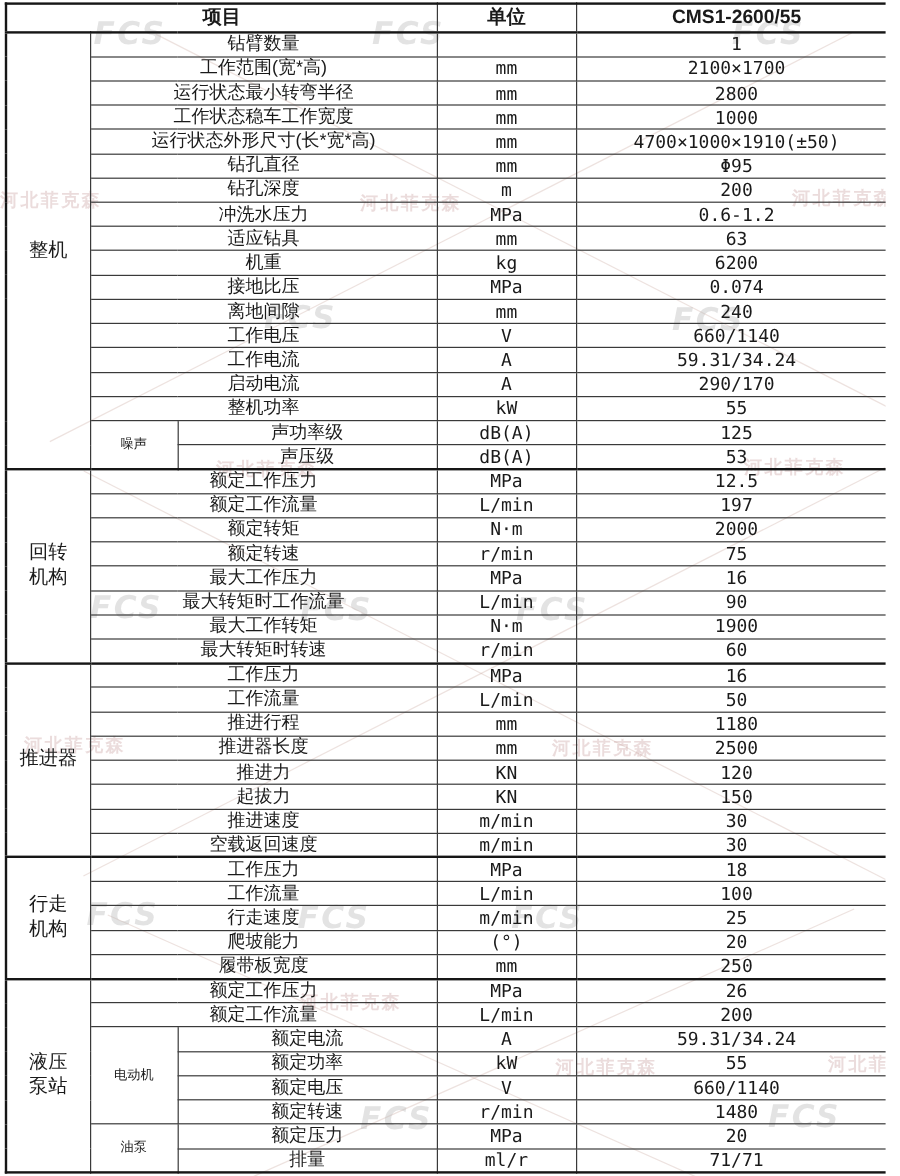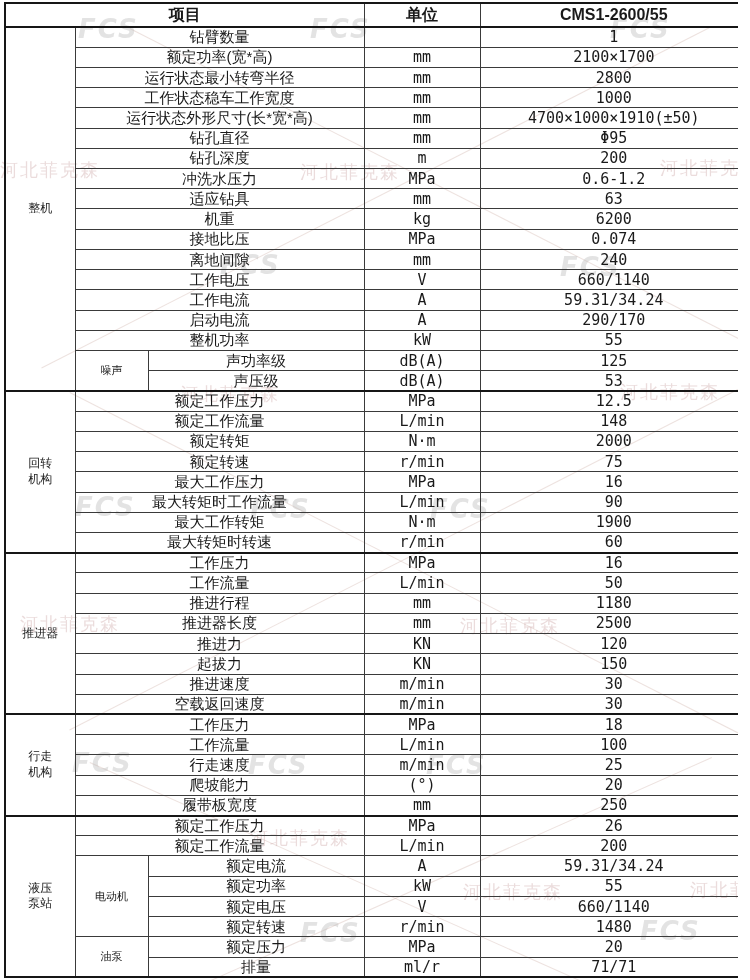--- a/index.html
+++ b/index.html
@@ -10,21 +10,21 @@
     color:#1a1a1a;
   }
   
   .wm-layer { position:absolute; inset:0; z-index:0; pointer-events:none; }
   .wm { position:absolute; white-space:nowrap; user-select:none; }
   .wm-logo {
     font-family:"DejaVu Sans", sans-serif; font-weight:bold; font-style:italic;
     font-size:26px; letter-spacing:2px; color:rgba(185,185,185,0.40);
   }
   .wm-cn {
-    font-size:18px; letter-spacing:2px; color:rgba(205,168,168,0.40);
+    font-size:15px; letter-spacing:2px; color:rgba(205,168,168,0.40);font-weight:bold;
   }
   .diag {
     position:absolute; height:0; border-top:1.5px solid rgba(195,160,150,0.30);
     transform-origin:0 0;
   }
   
   table.spec {
     position:absolute; left:4px; top:2px; z-index:1;
     width:743px; height:976px;
     border-collapse:collapse; table-layout:fixed;
@@ -39,21 +39,21 @@
   .spec { border:2px solid #161616; }
   .spec thead tr { height:24px; }
   .spec tbody tr { height:20.23px; }
   .spec thead th {
     font-weight:bold; font-size:16px;
     border-bottom:2px solid #161616;
   }
   th.model-h { font-family:Liberation Sans, sans-serif; font-size:17px;margin-top:15px; }
   tr.group-start td { border-top:2px solid #161616; }
   td.group-label {
-    font-size:12px; white-space:pre-line; line-height:1.3;
+    font-size:16px; white-space:pre-line; line-height:1.3;
   }
   td.sub-label { font-size:11px; }
   td.item { white-space:nowrap; }
   td.unit, td.value {
     font-family:"DejaVu Sans Mono", monospace; font-size:15px; white-space:nowrap;
   }
 </style>
 </head>
 <body>
 
@@ -108,21 +108,21 @@
       </tr>
     </thead>
     <tbody id="spec-body">
         <tr class="group-start">
           <td class="group-label" rowspan="18">整机</td>
           <td class="item" colspan="2">钻臂数量</td>
           <td class="unit"></td>
           <td class="value">1</td>
         </tr>
         <tr>
-          <td class="item" colspan="2">额定功率(宽*高)</td>
+          <td class="item" colspan="2">工作范围(宽*高)</td>
           <td class="unit">mm</td>
           <td class="value">2100×1700</td>
         </tr>
         <tr>
           <td class="item" colspan="2">运行状态最小转弯半径</td>
           <td class="unit">mm</td>
           <td class="value">2800</td>
         </tr>
         <tr>
           <td class="item" colspan="2">工作状态稳车工作宽度</td>
@@ -203,21 +203,21 @@
         <tr class="group-start">
           <td class="group-label" rowspan="8">回转
 机构</td>
           <td class="item" colspan="2">额定工作压力</td>
           <td class="unit">MPa</td>
           <td class="value">12.5</td>
         </tr>
         <tr>
           <td class="item" colspan="2">额定工作流量</td>
           <td class="unit">L/min</td>
-          <td class="value">148</td>
+          <td class="value">197</td>
         </tr>
         <tr>
           <td class="item" colspan="2">额定转矩</td>
           <td class="unit">N·m</td>
           <td class="value">2000</td>
         </tr>
         <tr>
           <td class="item" colspan="2">额定转速</td>
           <td class="unit">r/min</td>
           <td class="value">75</td>

